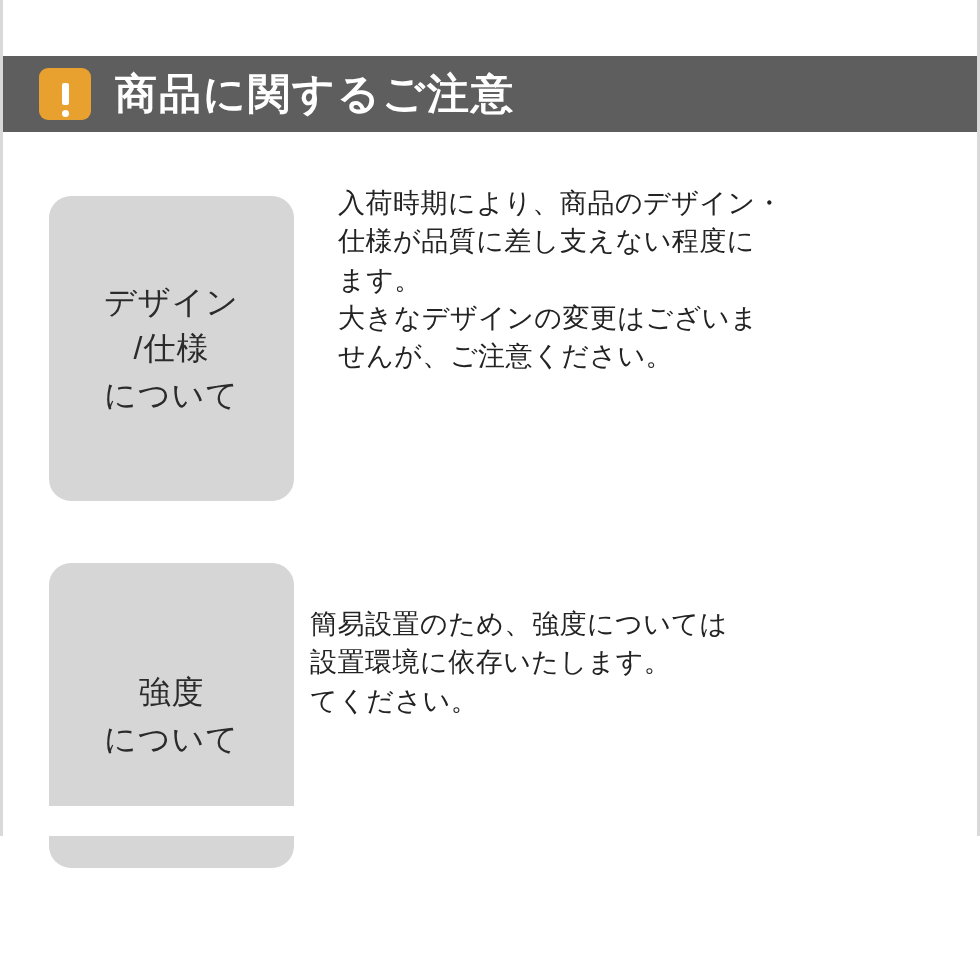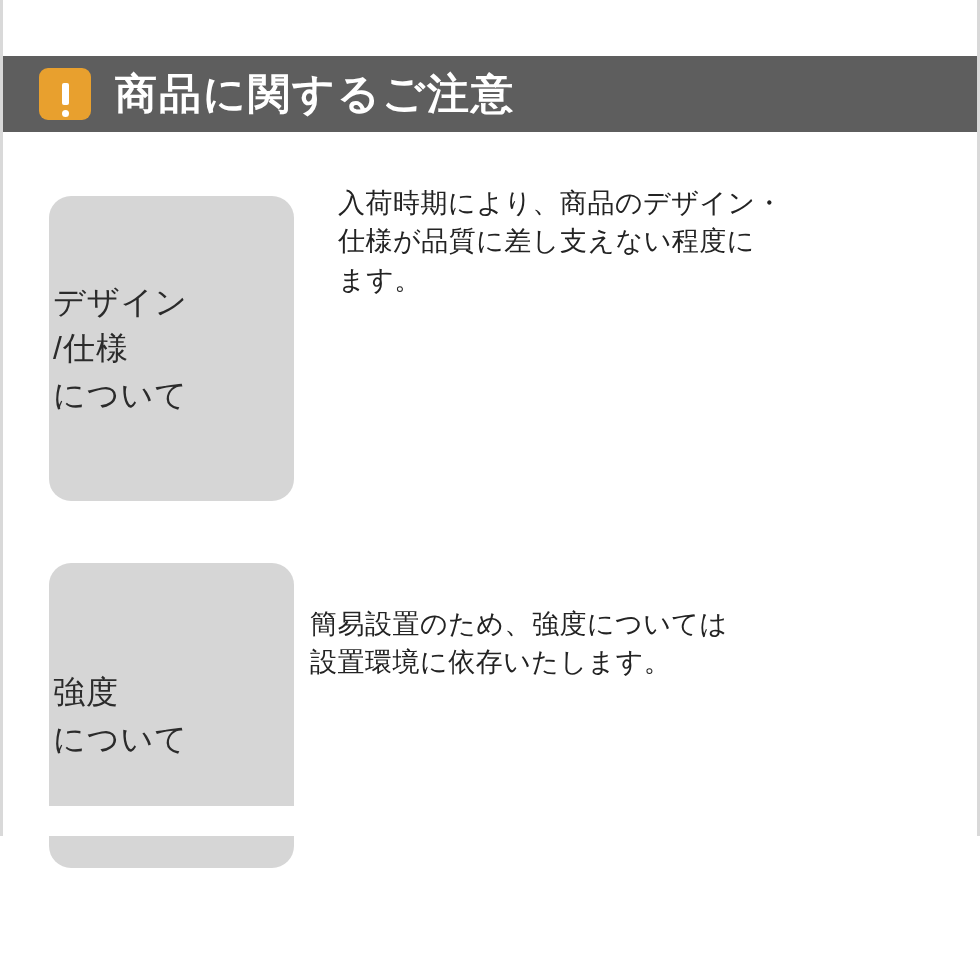--- a/index.html
+++ b/index.html
@@ -91,30 +91,30 @@
   .note-row.row-1 { margin-top: 64px; }
   .note-row.row-2 { margin-top: 62px; }
 
   .tag {
     flex: 0 0 auto;
     width: 245px;
     background: #d6d6d6;
     border-radius: 22px;
     display: flex;
     flex-direction: column;
-    align-items: flex-start;
+    align-items: center;
     justify-content: center;
     text-align: center;
     color: #2b2b2b;
     font-size: 32px;
     line-height: 1.45;
     letter-spacing: 1px;
     font-weight: 400;
     box-sizing: border-box;
-    padding: 10px 4px;
+    padding: 10px 14px;
   }
   .tag.tag-1 { height: 305px; }
   .tag.tag-2 { height: 305px; }
 
   .tag .tag-line { display: block; white-space: nowrap; }
 
   .note-text {
     flex: 1 1 auto;
     margin-left: 44px;
     font-size: 27px;
@@ -156,30 +156,33 @@
     <div class="note-row row-1">
       <div class="tag tag-1">
         <span class="tag-line">デザイン</span>
         <span class="tag-line">/仕様</span>
         <span class="tag-line">について</span>
       </div>
       <div class="note-text text-1">
         <span class="ln">入荷時期により、商品のデザイン・</span>
         <span class="ln">仕様が品質に差し支えない程度に</span>
         <span class="ln">ます。</span>
+        <span class="ln">大きなデザインの変更はございま</span>
+        <span class="ln">せんが、ご注意ください。</span>
       </div>
     </div>
 
     <div class="note-row row-2">
       <div class="tag tag-2">
         <span class="tag-line">強度</span>
         <span class="tag-line">について</span>
       </div>
       <div class="note-text text-2">
         <span class="ln">簡易設置のため、強度については</span>
         <span class="ln">設置環境に依存いたします。</span>
+        <span class="ln">てください。</span>
       </div>
     </div>
 
   </div>
 
   <div class="bottom-band"></div>
 </div>
 
 </body></html>

